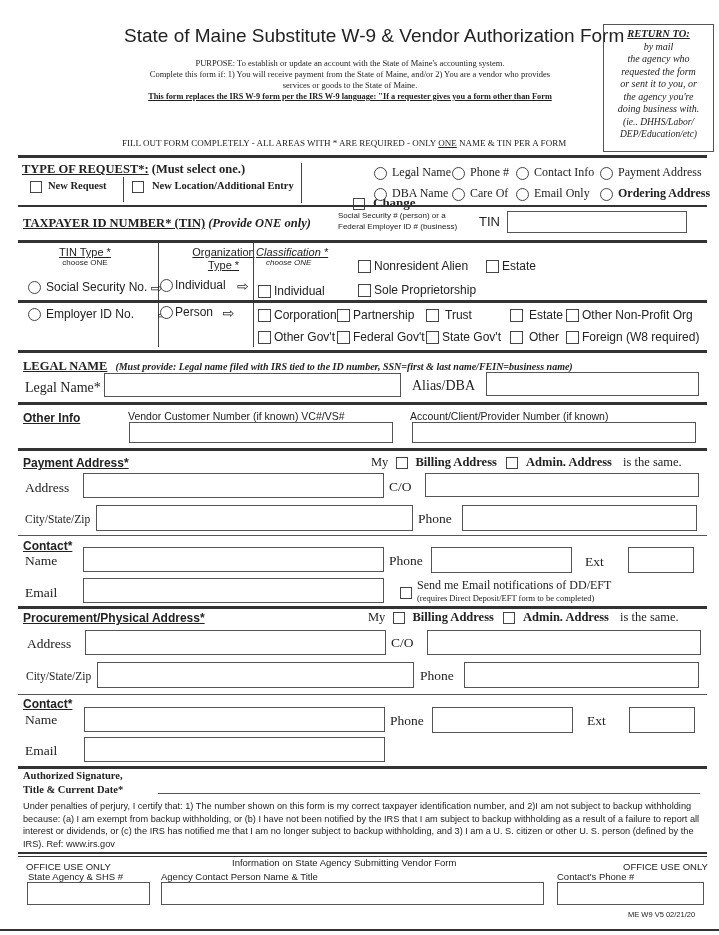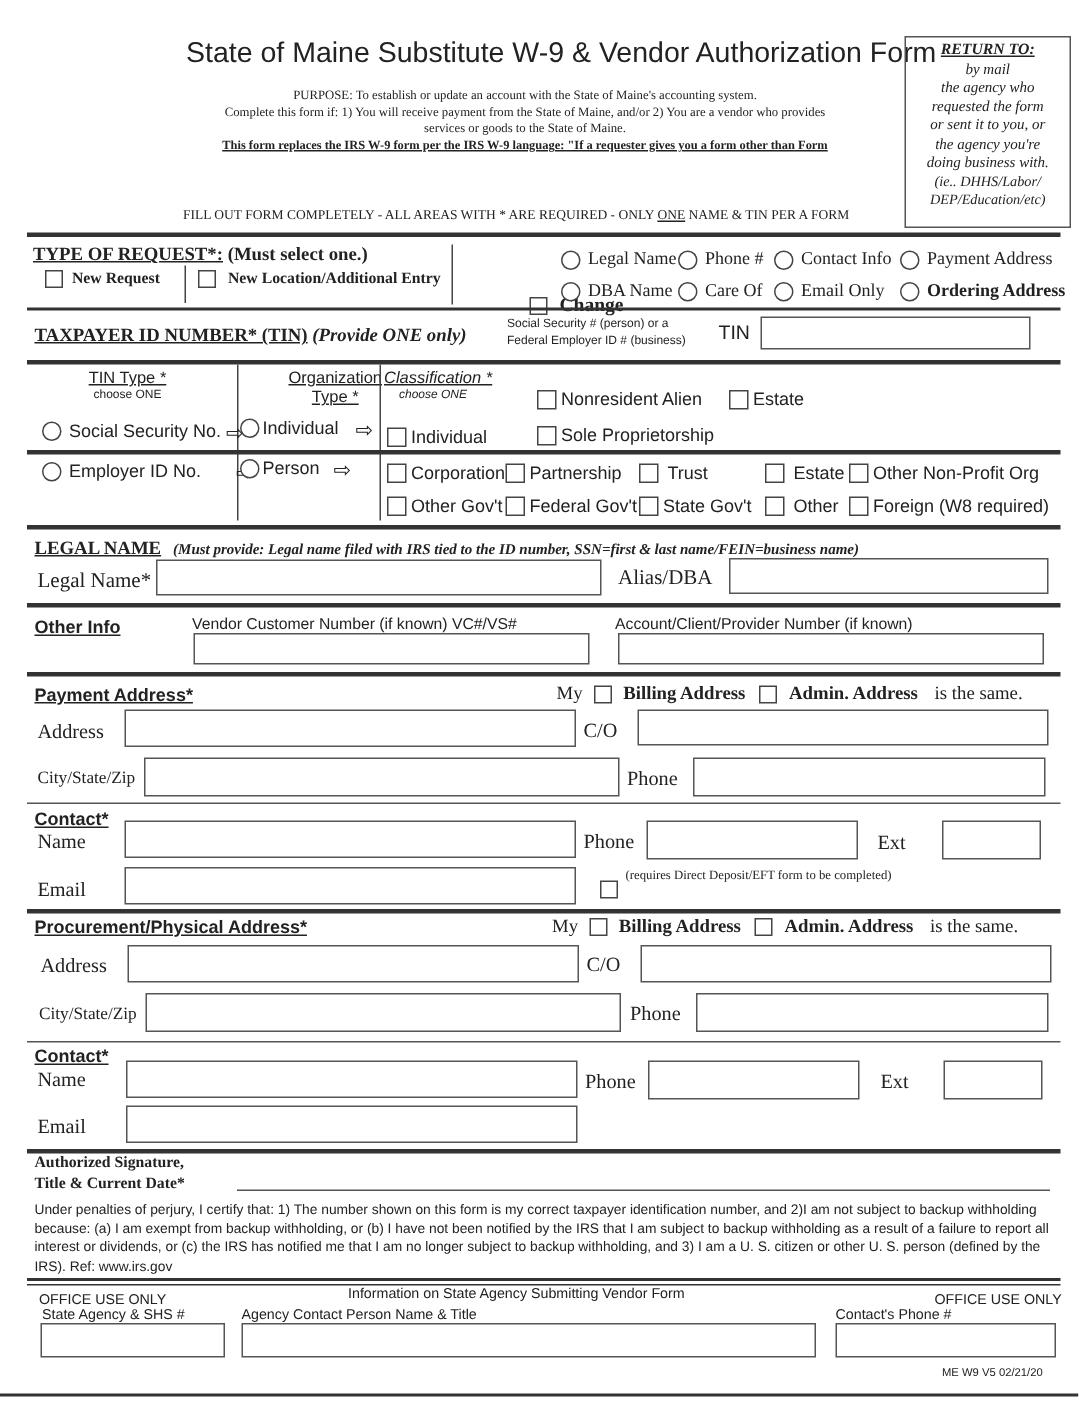--- a/index.html
+++ b/index.html
@@ -184,20 +184,21 @@
 <div class="lbl serif" style="left:25px; top:553px; font-size:13.5px;">Name</div>
 <div class="box" style="left:83px; top:547px; width:301px; height:25px;"></div>
 <div class="lbl serif" style="left:389px; top:553px; font-size:13.5px;">Phone</div>
 <div class="box" style="left:431px; top:547px; width:141px; height:26px;"></div>
 <div class="lbl serif" style="left:585px; top:554px; font-size:13.5px;">Ext</div>
 <div class="box" style="left:628px; top:547px; width:66px; height:26px;"></div>
 <div class="lbl serif" style="left:25px; top:585px; font-size:13.5px;">Email</div>
 <div class="box" style="left:83px; top:578px; width:301px; height:25px;"></div>
 <span class="cb abs" style="left:400px; top:587px;"></span>
 <div class="lbl serif" style="left:417px; top:578px;">
+  <div style="font-size:12px;">Send me Email notifications of DD/EFT</div>
   <div style="font-size:8.5px;">(requires Direct Deposit/EFT form to be completed)</div>
 </div>
 
 <div class="hr hr-thick" style="top:606px;"></div>
 
 <div class="lbl sans b u" style="left:23px; top:611px; font-size:12px;">Procurement/Physical Address*</div>
 <div class="lbl serif" style="left:368px; top:610px; font-size:12.5px;">
   <span>My</span>
   <span class="cb" style="margin:0 8px 0 4px;"></span><span class="b">Billing Address</span>
   <span class="cb" style="margin:0 8px 0 6px;"></span><span class="b">Admin. Address</span>

